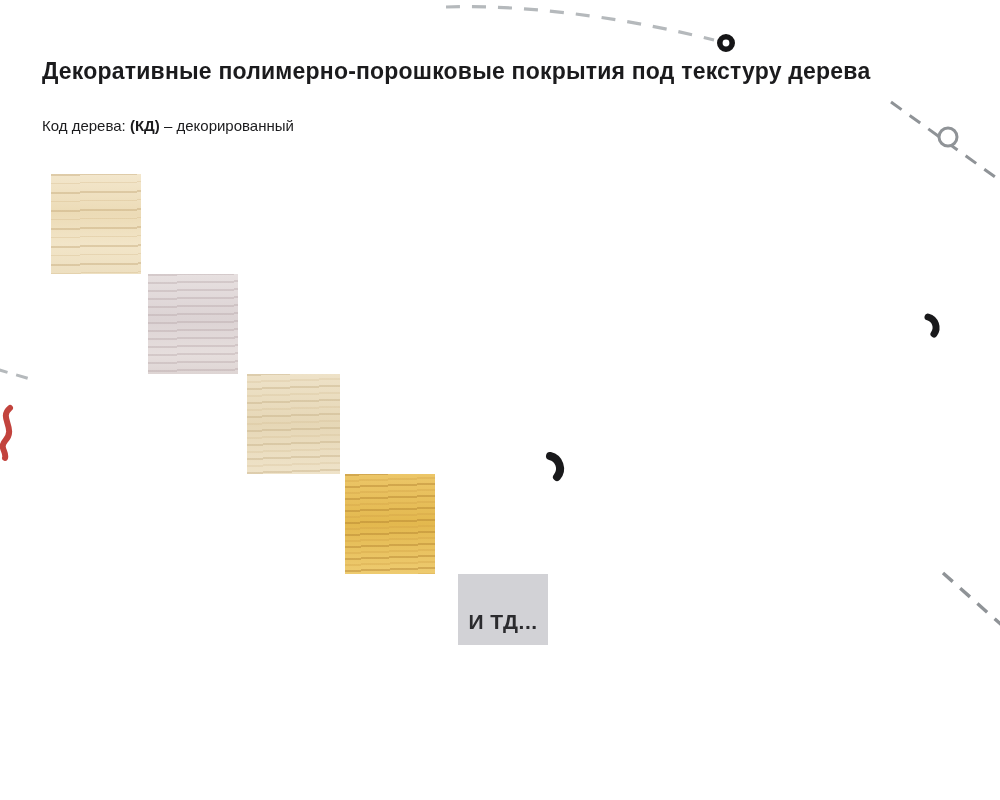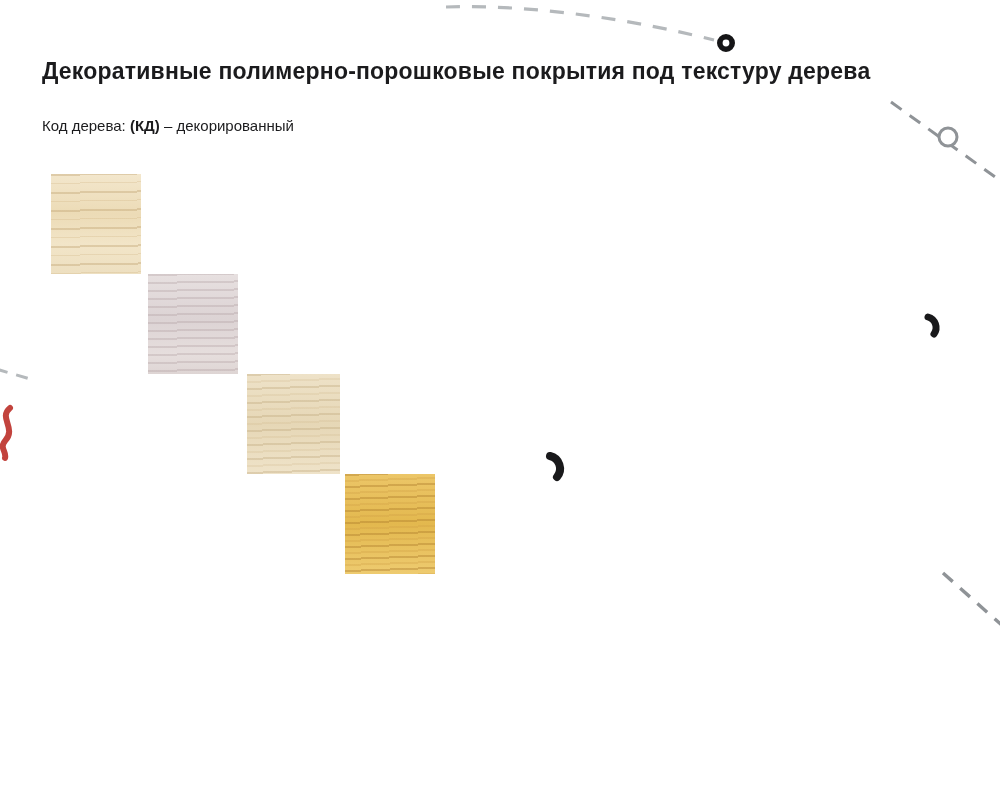--- a/index.html
+++ b/index.html
@@ -58,19 +58,20 @@
   <div class="subtitle z1">
     <span>Код дерева:</span>
     <b>(КД)</b>
     <span>– декорированный</span>
   </div>
 
   <div class="tile tex-105 z1" style="left:51px;"></div>
   <div class="tile tex-106 z1" style="left:148px;"></div>
   <div class="tile tex-089 z1" style="left:247px; width:93px;"></div>
   <div class="tile tex-085 z1" style="left:345px;"></div>
+  <div class="etc-box z1">И ТД...</div>
 
   <div class="tile-label z1" style="left:51px;">
     <div class="code">105</div>
     <div class="name">дуб арктик</div>
   </div>
 
 </div>
 
 </body></html>

